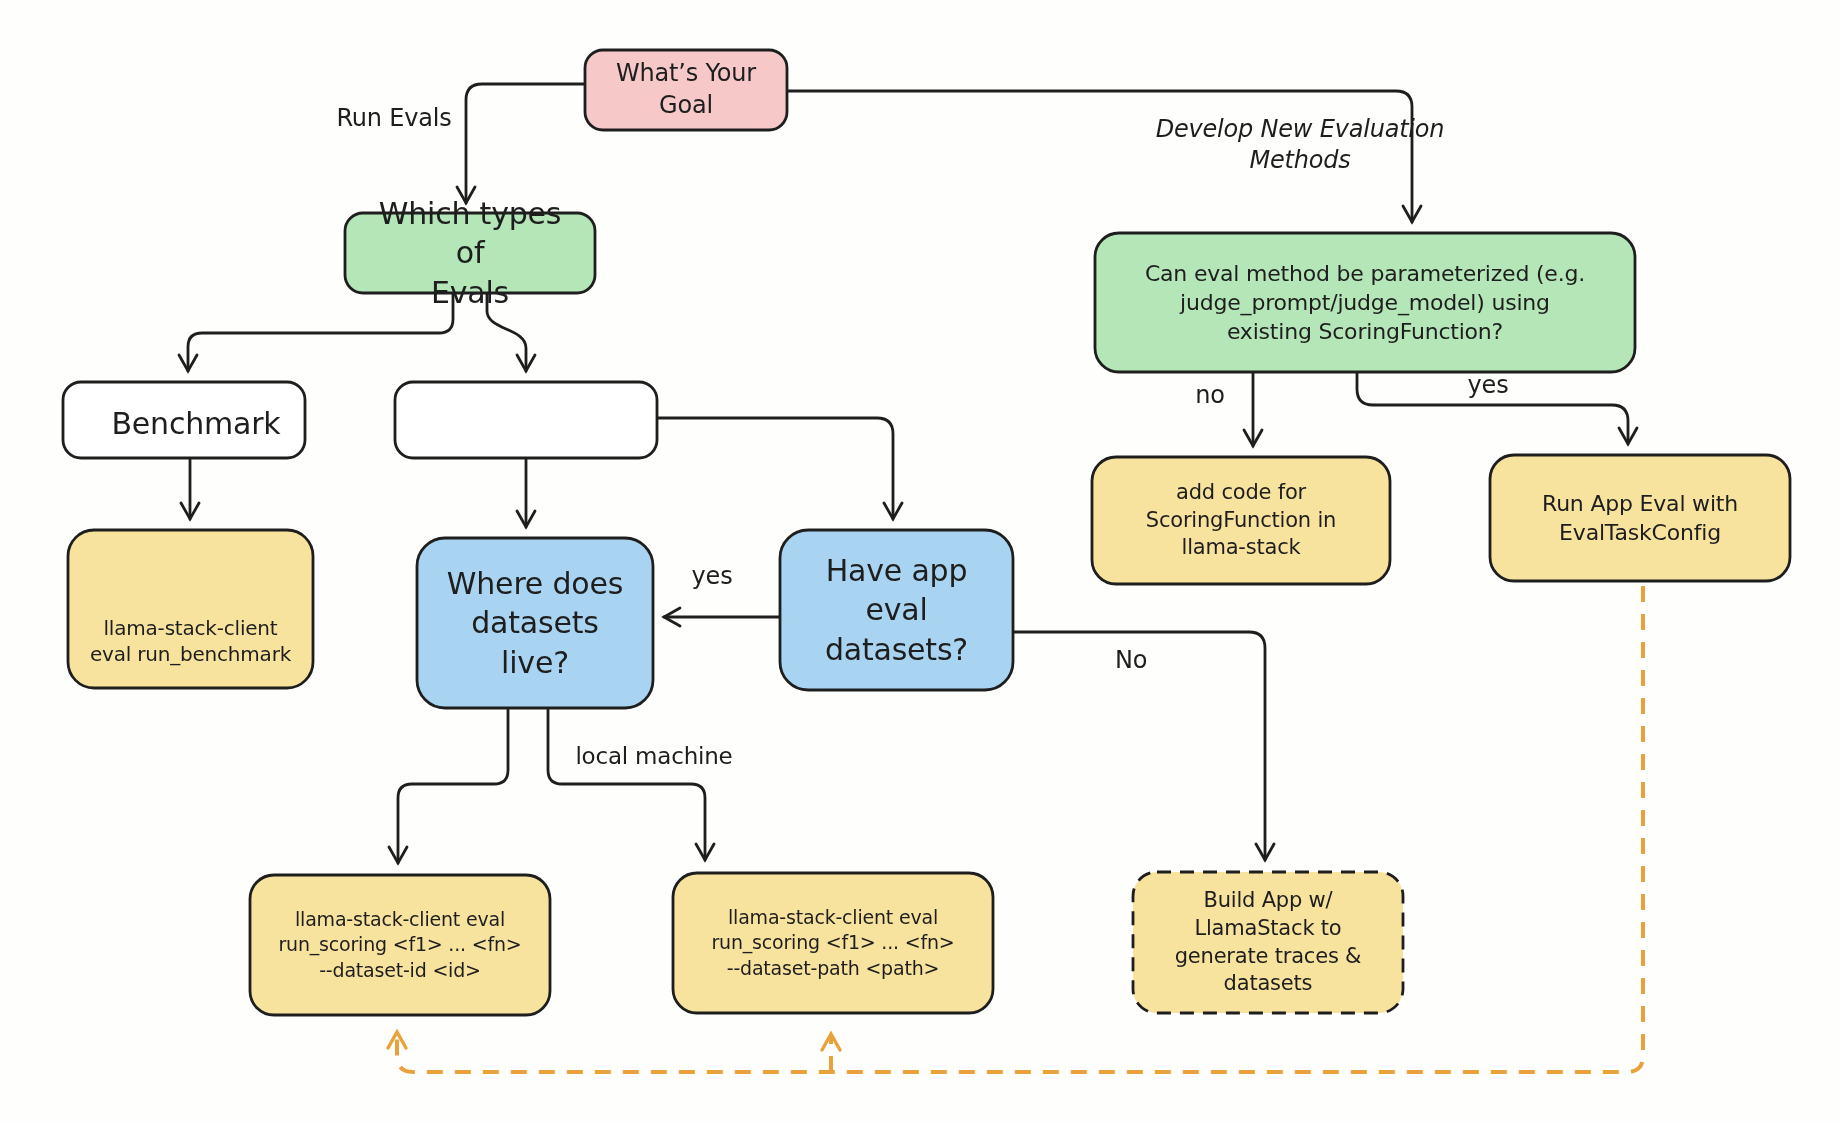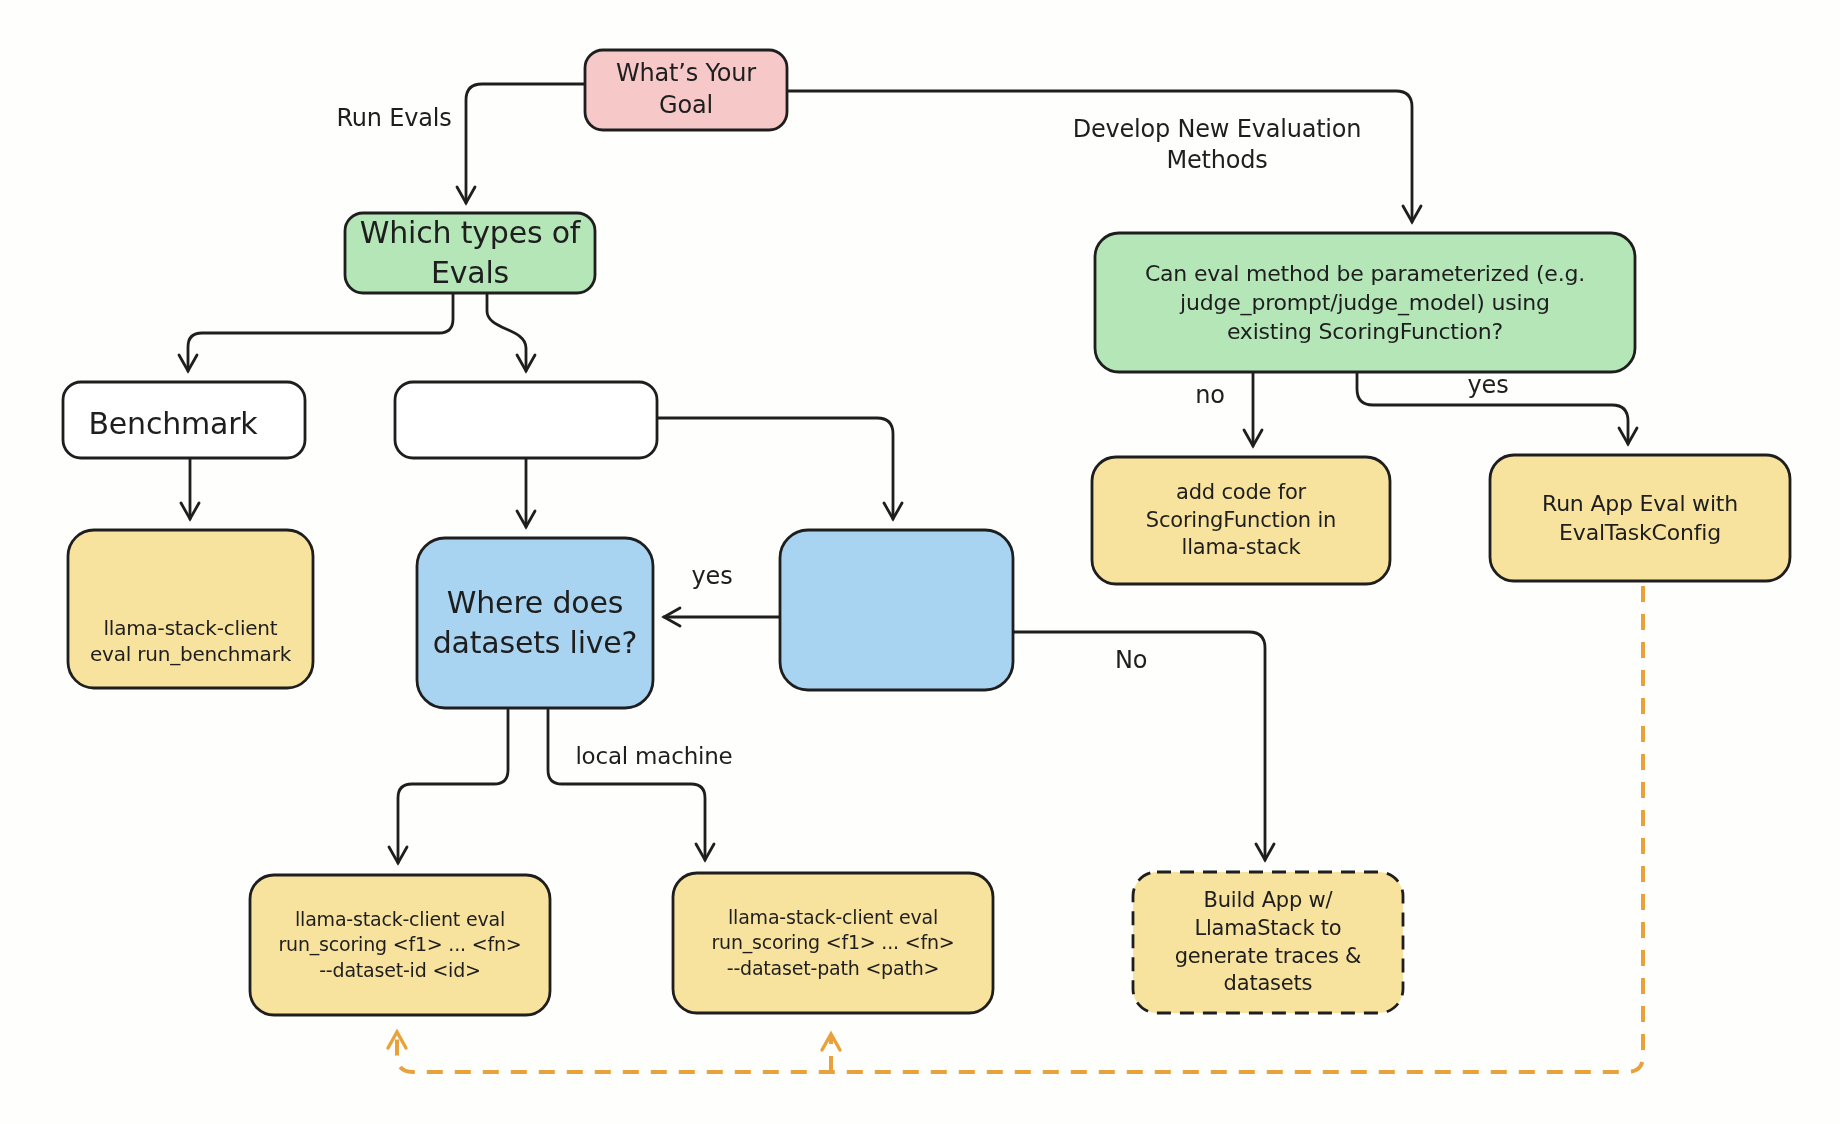--- a/index.html
+++ b/index.html
@@ -12,21 +12,21 @@
     font-family:"DejaVu Sans", sans-serif; color:var(--ink); overflow:hidden;
   }
   svg.layer{position:absolute; left:0; top:0;}
   .f-pink{fill:var(--pink);} .f-green{fill:var(--green);} .f-blue{fill:var(--blue);}
   .f-yellow{fill:var(--yellow);} .f-white{fill:var(--white);}
   .shape{stroke:var(--ink); stroke-width:2.8;}
   .edge{stroke:var(--ink); stroke-width:2.8; fill:none; stroke-linecap:round;}
   .edge-orange{stroke:var(--orange); stroke-width:4; fill:none; stroke-dasharray:16 12;}
   .node{
     position:absolute; display:flex; align-items:center; justify-content:center;
-    text-align:center; white-space:pre-line; line-height:1.32; padding:1px;
+    text-align:center; white-space:pre-line; line-height:1.32; padding:20px;
     box-sizing:border-box; letter-spacing:-0.2px;
   }
   .edge-label{
     position:absolute; transform:translate(-50%,-50%); white-space:pre-line;
     text-align:center; font-size:24px; line-height:1.3; letter-spacing:-0.2px;
   }
   .fs19{font-size:19px;} .fs20{font-size:20px;} .fs21{font-size:21px;}
   .fs22{font-size:22px;} .fs23{font-size:30px;} .fs24{font-size:24px;}
 </style>
 </head>
@@ -76,43 +76,45 @@
     <rect class="shape f-yellow" x="1133" y="872" width="270" height="141" rx="24" stroke-dasharray="14 9" stroke-width="3"></rect>
   </svg>
 
   <div class="node fs24" style="left:585px;top:50px;width:202px;height:80px;">What’s Your
 Goal</div>
   <div class="node fs23" style="left:345px;top:213px;width:250px;height:80px;">Which types of
 Evals</div>
   <div class="node fs22" style="left:1095px;top:233px;width:540px;height:139px;">Can eval method be parameterized (e.g.
 judge_prompt/judge_model) using
 existing ScoringFunction?</div>
-  <div class="node fs23" style="left:52px;top:382px;width:242px;height:84px;">Benchmark</div>
+  <div class="node fs23" style="left:75px;top:382px;width:242px;height:84px;">Benchmark</div>
   <div class="node fs20" style="left:68px;top:530px;width:245px;height:158px;margin-top:32px;">llama-stack-client
 eval run_benchmark</div>
   <div class="node fs23" style="left:417px;top:538px;width:236px;height:170px;">Where does
 datasets live?</div>
+  <div class="node fs23" style="left:780px;top:530px;width:233px;height:160px;">Have app eval
+datasets?</div>
   <div class="node fs21" style="left:1092px;top:457px;width:298px;height:127px;">add code for
 ScoringFunction in
 llama-stack</div>
   <div class="node fs22" style="left:1490px;top:455px;width:300px;height:126px;">Run App Eval with
 EvalTaskConfig</div>
   <div class="node fs19" style="left:250px;top:875px;width:300px;height:140px;">llama-stack-client eval
 run_scoring &lt;f1&gt; ... &lt;fn&gt;
 --dataset-id &lt;id&gt;</div>
   <div class="node fs19" style="left:673px;top:873px;width:320px;height:140px;">llama-stack-client eval
 run_scoring &lt;f1&gt; ... &lt;fn&gt;
 --dataset-path &lt;path&gt;</div>
   <div class="node fs21" style="left:1133px;top:872px;width:270px;height:141px;">Build App w/
 LlamaStack to
 generate traces &amp;
 datasets</div>
 
   <div class="edge-label" style="left:394px;top:119px;">Run Evals</div>
-  <div class="edge-label" style="left:1217px;top:145px;">Develop New Evaluation
+  <div class="edge-label" style="left:1300px;top:145px;font-style:italic;">Develop New Evaluation
 Methods</div>
   <div class="edge-label" style="left:712px;top:577px;">yes</div>
   <div class="edge-label" style="left:1131px;top:661px;">No</div>
   <div class="edge-label" style="left:1210px;top:396px;">no</div>
   <div class="edge-label" style="left:1488px;top:386px;">yes</div>
   <div class="edge-label" style="left:654px;top:757px;font-size:23px;">local machine</div>
 
 </div>
 
 </body></html>

